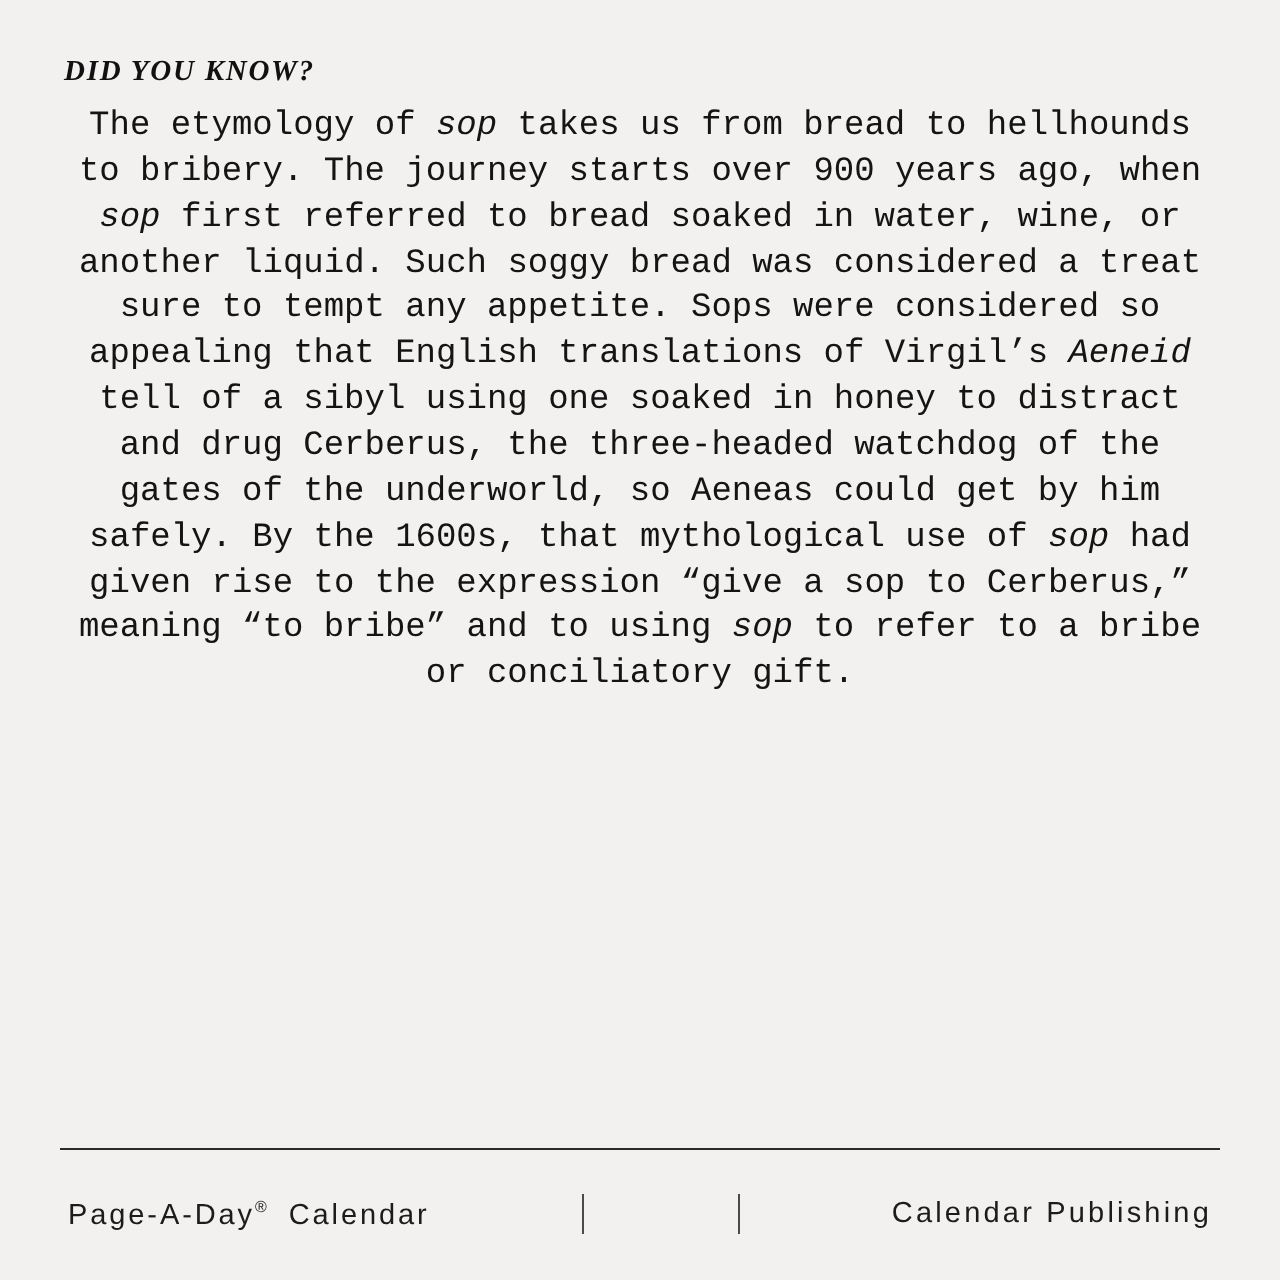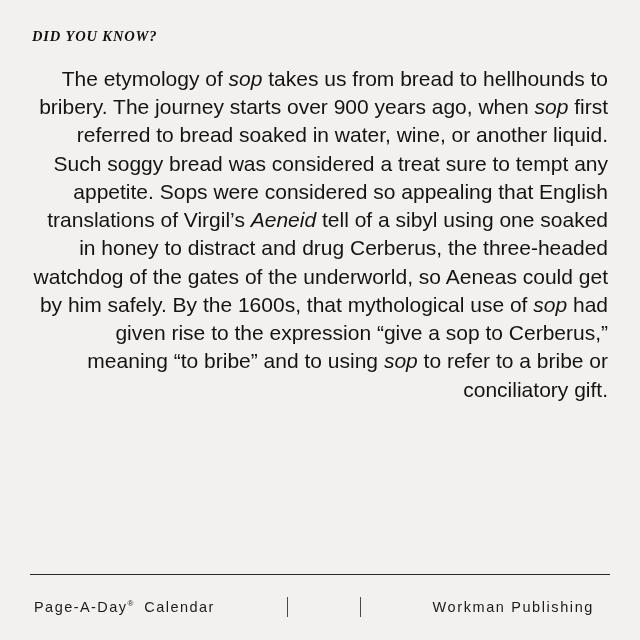--- a/index.html
+++ b/index.html
@@ -24,29 +24,29 @@
     flex-direction: column;
   }
   .kicker {
     font-family: "Liberation Serif", serif;
     font-weight: bold;
     font-style: italic;
     font-size: 14.5px;
     letter-spacing: 0.06em;
     text-transform: uppercase;
     color: #111;
-    margin: 0 0 20px 2px;
+    margin: 0 0 8px 2px;
   }
   .body-copy {
-    font-family: Liberation Sans, sans-serif;
-    font-size: 21px;
+    font-family: Liberation Mono, monospace;
+    font-size: 17px;
     line-height: 1.345;
     color: #141414;
     margin: 0 2px 0 2px;
-    text-align: right;
+    text-align: center;
     hyphens: none;
   }
   .body-copy i {
     font-style: italic;
   }
   .spacer {
     flex: 1 1 auto;
   }
   .footer {
     position: absolute;
@@ -60,21 +60,21 @@
     top: 0;
     left: 0;
     right: 0;
     height: 1px;
     background: #2a2a2a;
   }
   .footer-inner {
     position: absolute;
     top: 0;
     left: 0;
-    right: 12px;
+    right: 0;
     height: 66px;
     display: flex;
     align-items: center;
     justify-content: space-between;
     padding: 0 4px;
     box-sizing: border-box;
     text-align: right;
   }
   .footer-item {
     font-family: "Liberation Sans", sans-serif;
@@ -112,17 +112,17 @@
   <div class="spacer"></div>
 
   <div class="footer">
     <div class="rule"></div>
     <div class="footer-inner">
       <div class="footer-item brand f-left">
         <span>Page-A-Day</span><sup>®</sup>&nbsp; <span>Calendar</span>
       </div>
       <div class="divider"></div>
       <div class="divider"></div>
-      <div class="footer-item f-right">Workman Publishing</div>
+      <div class="footer-item f-right">Calendar Publishing</div>
     </div>
   </div>
 
 </div>
 
 </body></html>

